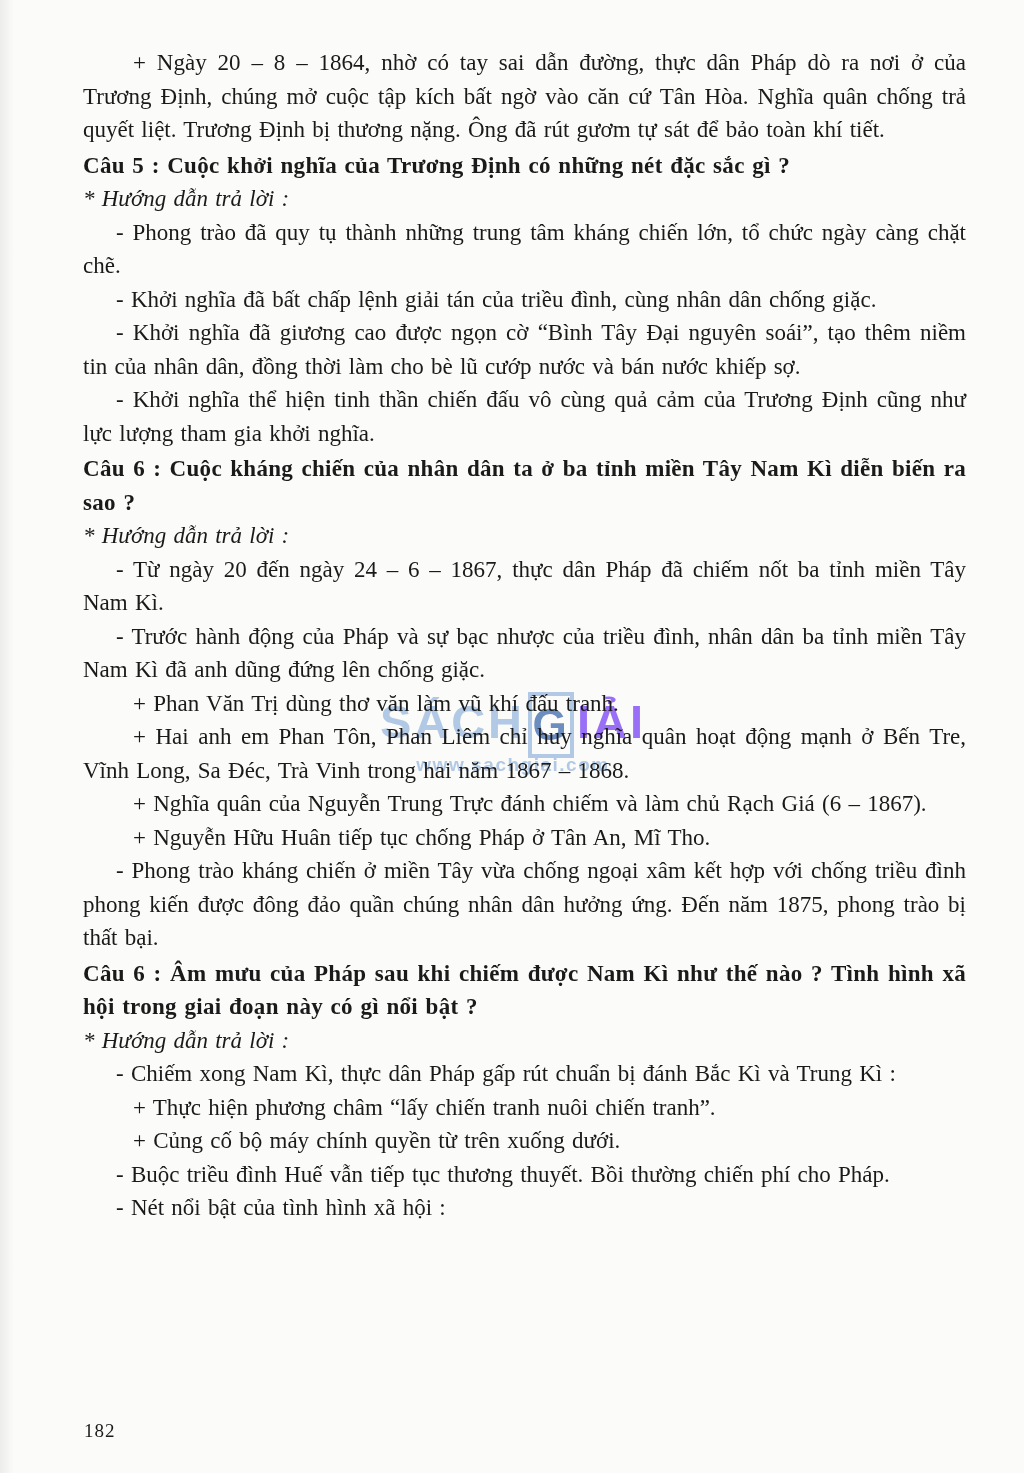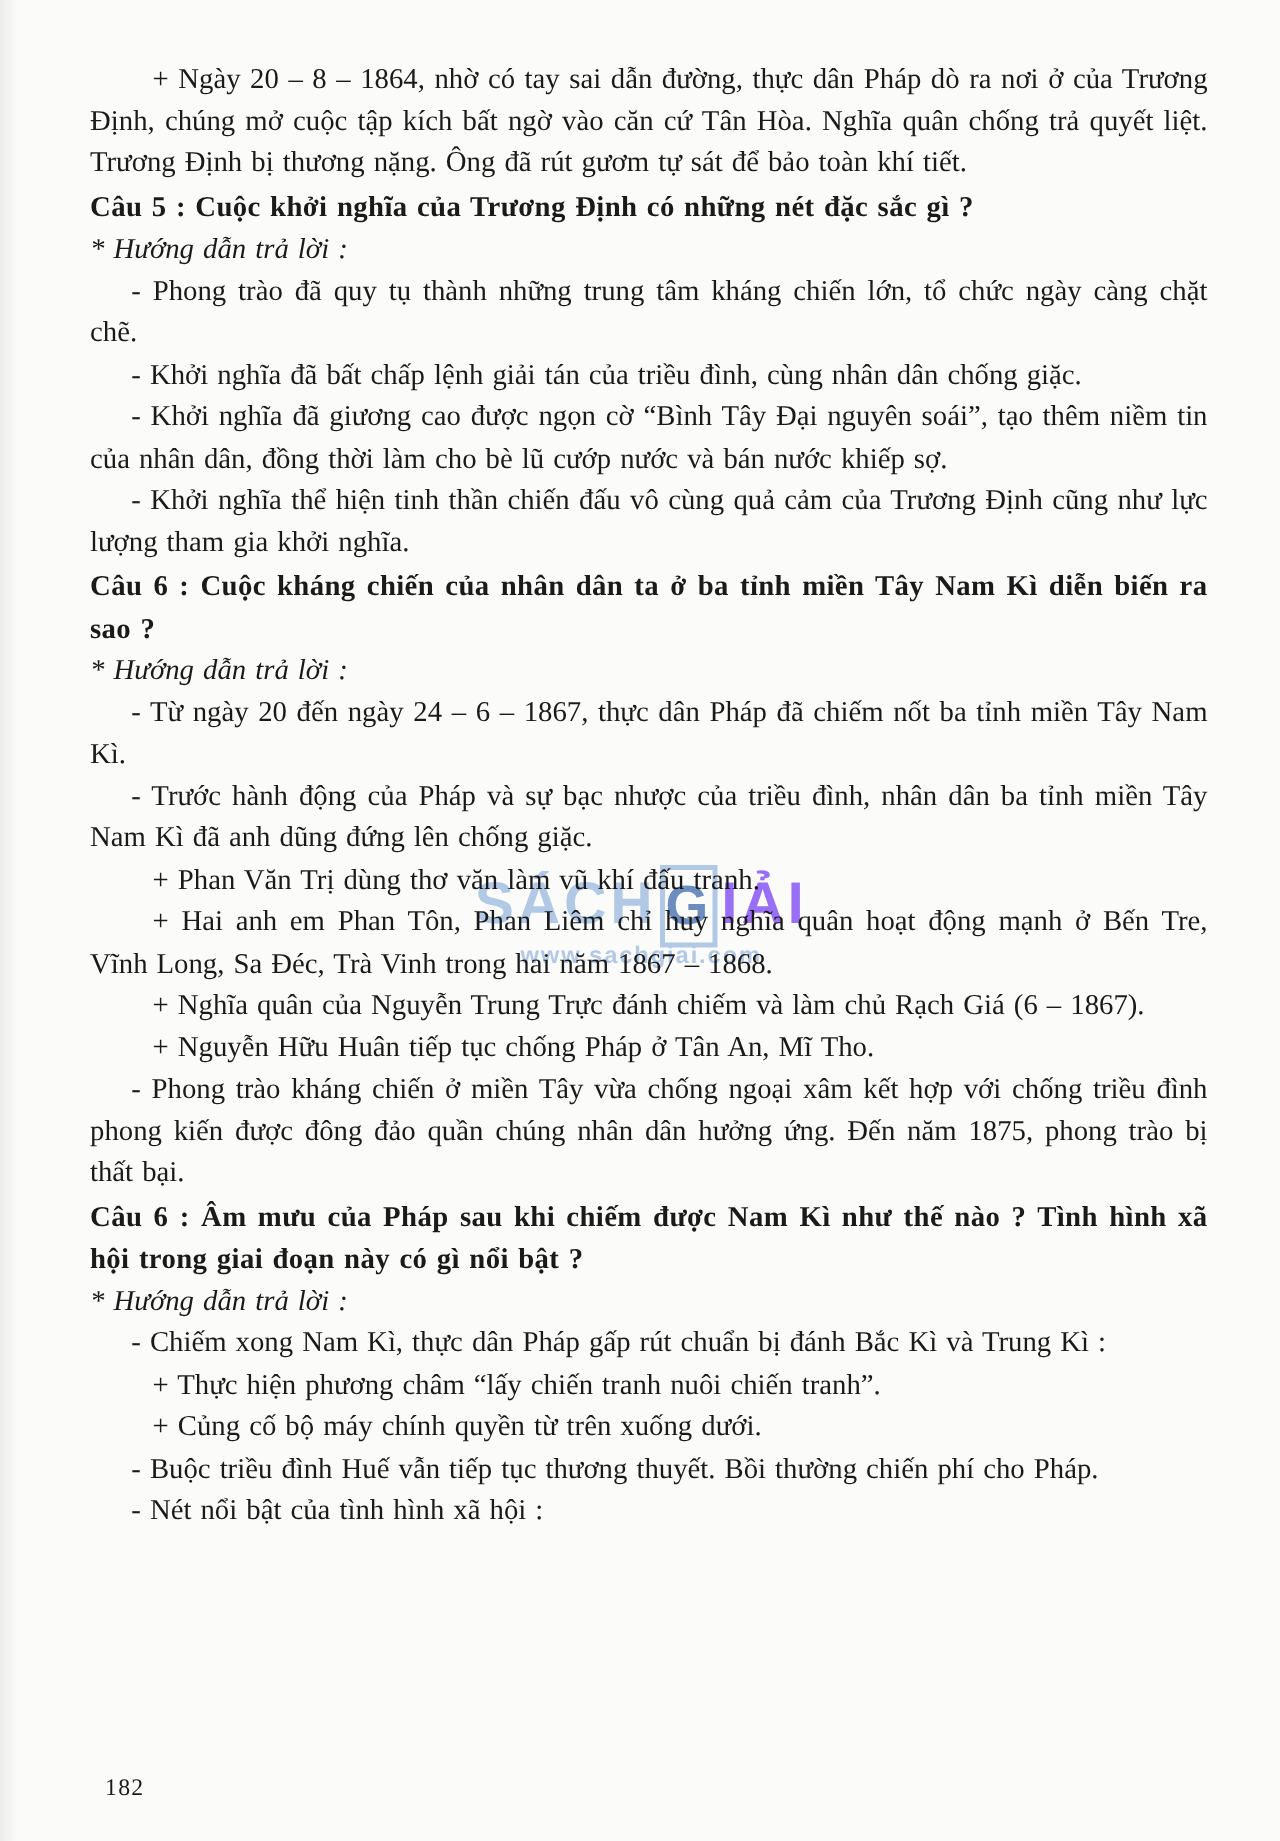--- a/index.html
+++ b/index.html
@@ -17,21 +17,21 @@
     content: "";
     position: absolute;
     left: 0; top: 0; bottom: 0;
     width: 14px;
     background: linear-gradient(to right, rgba(0,0,0,0.06), rgba(0,0,0,0));
     z-index: 2;
     pointer-events: none;
   }
   .content {
     position: absolute;
-    left: 72px;
+    left: 83px;
     right: 58px;
     top: 46px;
     z-index: 1;
   }
   .content p {
     margin: 0;
     font-size: 23px;
     line-height: 33.5px;
     text-align: justify;
     word-spacing: 1.5px;

